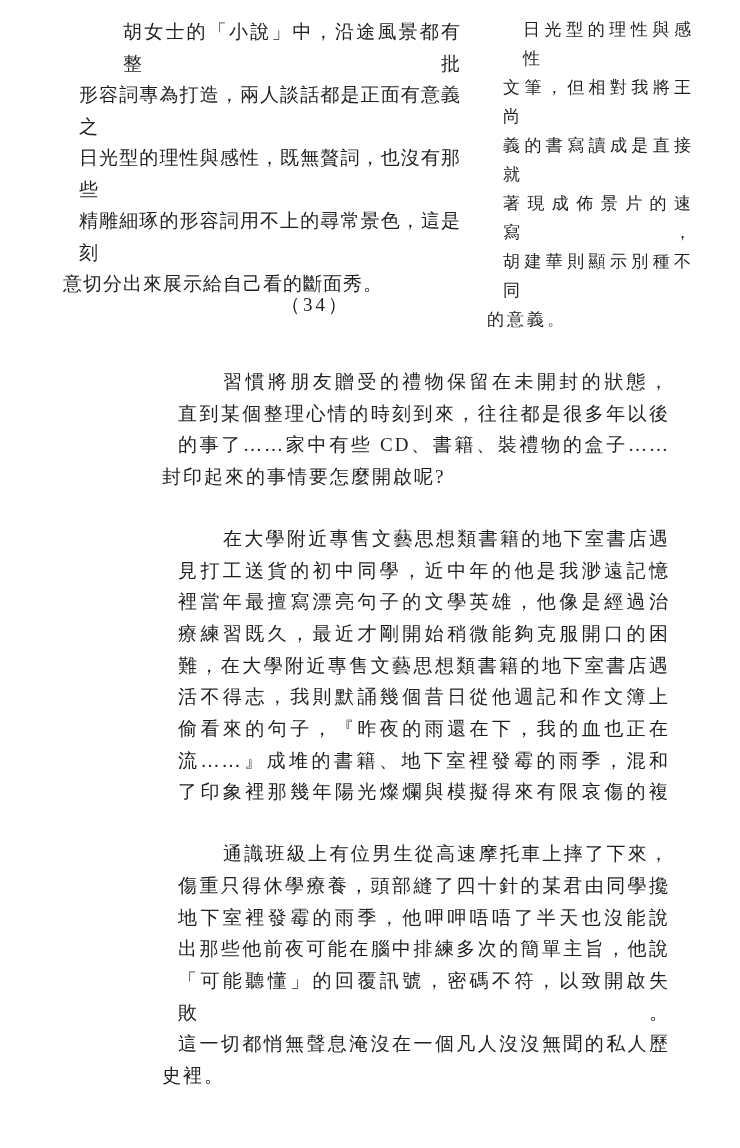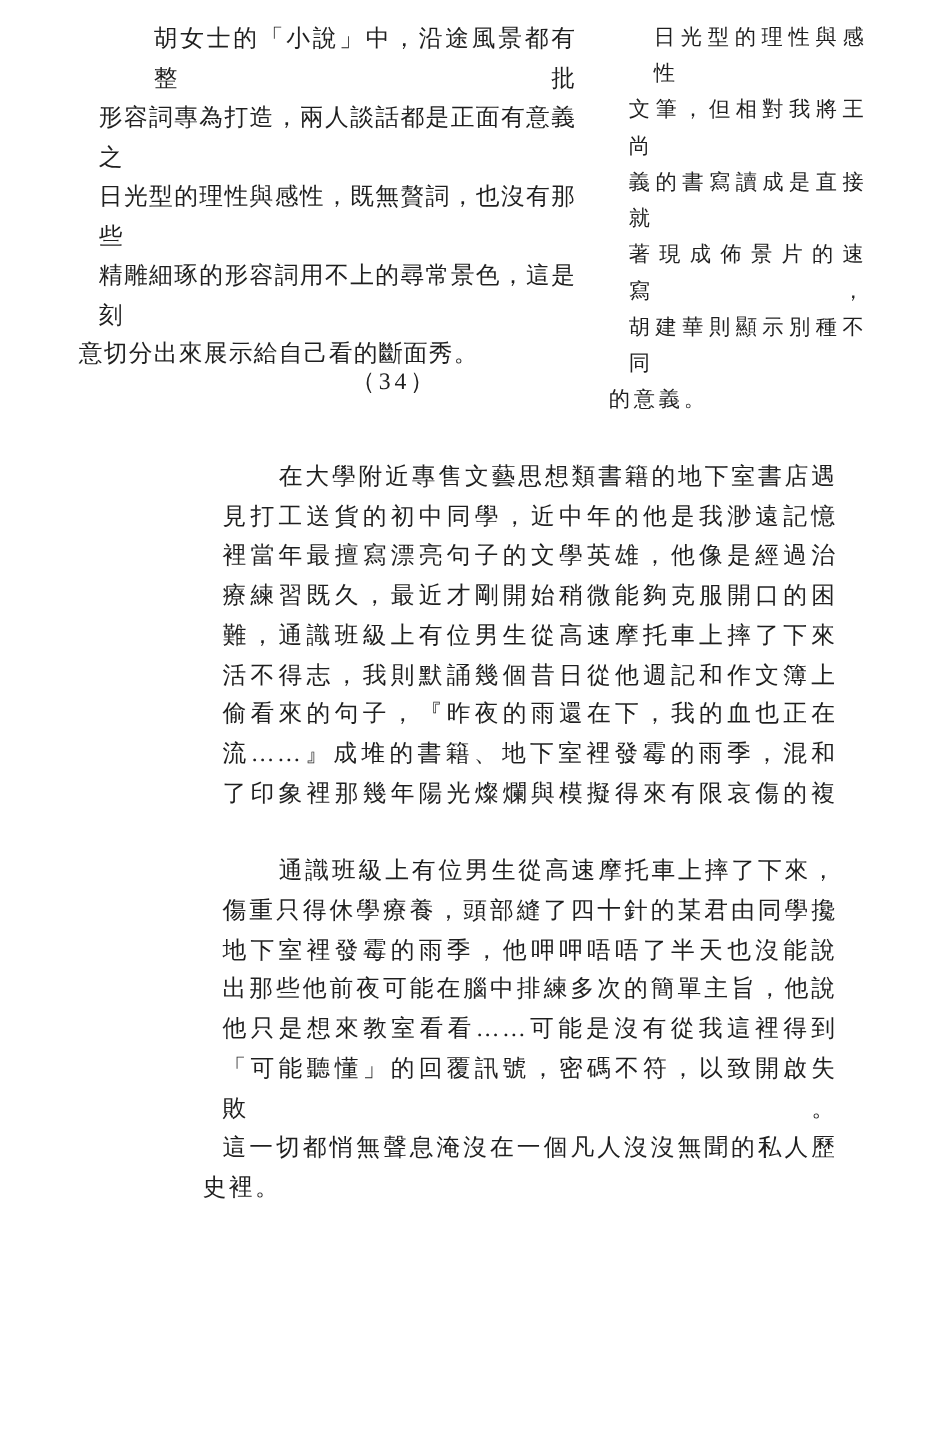--- a/index.html
+++ b/index.html
@@ -74,38 +74,43 @@
     <div class="line j">義的書寫讀成是直接就</div>
     <div class="line j">著現成佈景片的速寫，</div>
     <div class="line j">胡建華則顯示別種不同</div>
     <div class="line short">的意義。</div>
   </div>
 
   <div class="section-num">（34）</div>
 
   <div class="main">
 
+    <div class="para">
+      <div class="line j ind2">習慣將朋友贈受的禮物保留在未開封的狀態，</div>
+      <div class="line j">直到某個整理心情的時刻到來，往往都是很多年以後</div>
+      <div class="line j">的事了……家中有些 CD、書籍、裝禮物的盒子……</div>
+      <div class="line short">封印起來的事情要怎麼開啟呢?</div>
+    </div>
 
     <div class="para">
       <div class="line j ind2">在大學附近專售文藝思想類書籍的地下室書店遇</div>
       <div class="line j">見打工送貨的初中同學，近中年的他是我渺遠記憶</div>
       <div class="line j">裡當年最擅寫漂亮句子的文學英雄，他像是經過治</div>
       <div class="line j">療練習既久，最近才剛開始稍微能夠克服開口的困</div>
-      <div class="line j">難，通識班級上有位男生從高速摩托車上摔了下來</div>
+      <div class="line j">難，在大學附近專售文藝思想類書籍的地下室書店遇</div>
       <div class="line j">活不得志，我則默誦幾個昔日從他週記和作文簿上</div>
       <div class="line j">偷看來的句子，『昨夜的雨還在下，我的血也正在</div>
       <div class="line j">流……』成堆的書籍、地下室裡發霉的雨季，混和</div>
       <div class="line j">了印象裡那幾年陽光燦爛與模擬得來有限哀傷的複</div>
     </div>
 
     <div class="para">
       <div class="line j ind2">通識班級上有位男生從高速摩托車上摔了下來，</div>
       <div class="line j">傷重只得休學療養，頭部縫了四十針的某君由同學攙</div>
       <div class="line j">地下室裡發霉的雨季，他呷呷唔唔了半天也沒能說</div>
       <div class="line j">出那些他前夜可能在腦中排練多次的簡單主旨，他說</div>
-      <div class="line j">他只是想來教室看看……可能是沒有從我這裡得到</div>
       <div class="line j">「可能聽懂」的回覆訊號，密碼不符，以致開啟失敗。</div>
       <div class="line j">這一切都悄無聲息淹沒在一個凡人沒沒無聞的私人歷</div>
       <div class="line short">史裡。</div>
     </div>
 
   </div>
 </div>
 
 </body></html>

